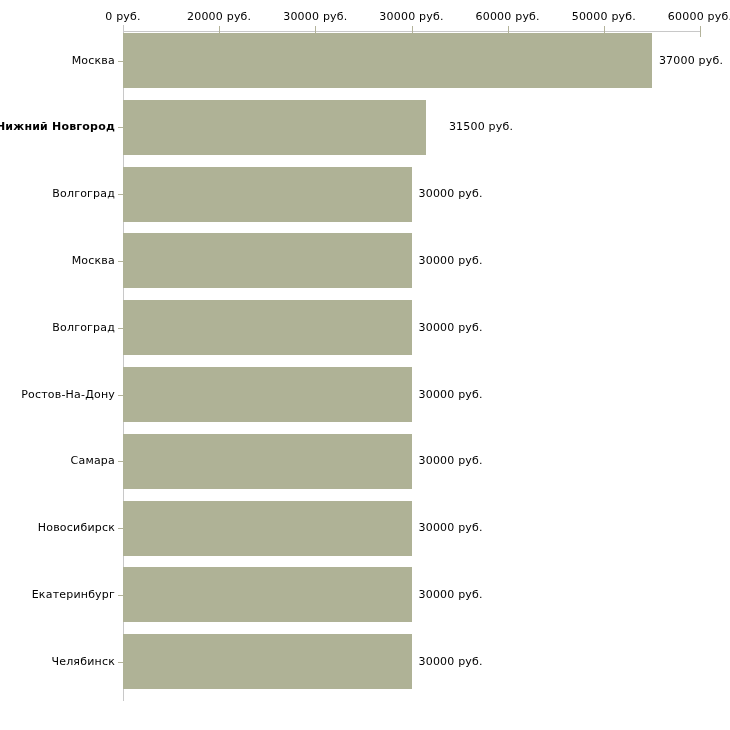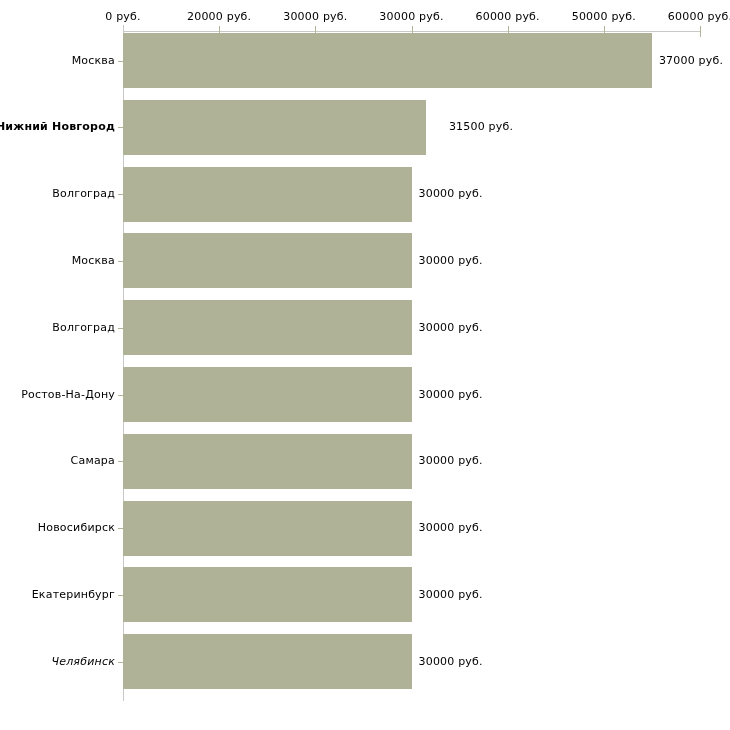--- a/index.html
+++ b/index.html
@@ -140,21 +140,21 @@
     <div id="cat-labels-layer">
         <div class="cat-label" style="top: 53.5px;">Москва</div>
         <div class="cat-label" style="top: 120.3px; font-weight: bold;">Нижний Новгород</div>
         <div class="cat-label" style="top: 187.1px;">Волгоград</div>
         <div class="cat-label" style="top: 253.9px;">Москва</div>
         <div class="cat-label" style="top: 320.7px;">Волгоград</div>
         <div class="cat-label" style="top: 387.5px;">Ростов-На-Дону</div>
         <div class="cat-label" style="top: 454.3px; margin-left: 12px;">Самара</div>
         <div class="cat-label" style="top: 521.1px;">Новосибирск</div>
         <div class="cat-label" style="top: 587.9px;">Екатеринбург</div>
-        <div class="cat-label" style="top: 654.7px; font-style: italic;">Челябинск</div>
+        <div class="cat-label" style="top: 654.7px;">Челябинск</div>
       </div>
     <div id="bars-layer">
         <div class="bar" style="top: 33px; width: 528.917px; height: 55px;"></div>
         <div class="bar" style="top: 99.8px; width: 302.925px; height: 55px;"></div>
         <div class="bar" style="top: 166.6px; width: 288.5px; height: 55px;"></div>
         <div class="bar" style="top: 233.4px; width: 288.5px; height: 55px;"></div>
         <div class="bar" style="top: 300.2px; width: 288.5px; height: 55px;"></div>
         <div class="bar" style="top: 367px; width: 288.5px; height: 55px;"></div>
         <div class="bar" style="top: 433.8px; width: 288.5px; height: 55px;"></div>
         <div class="bar" style="top: 500.6px; width: 288.5px; height: 55px;"></div>

